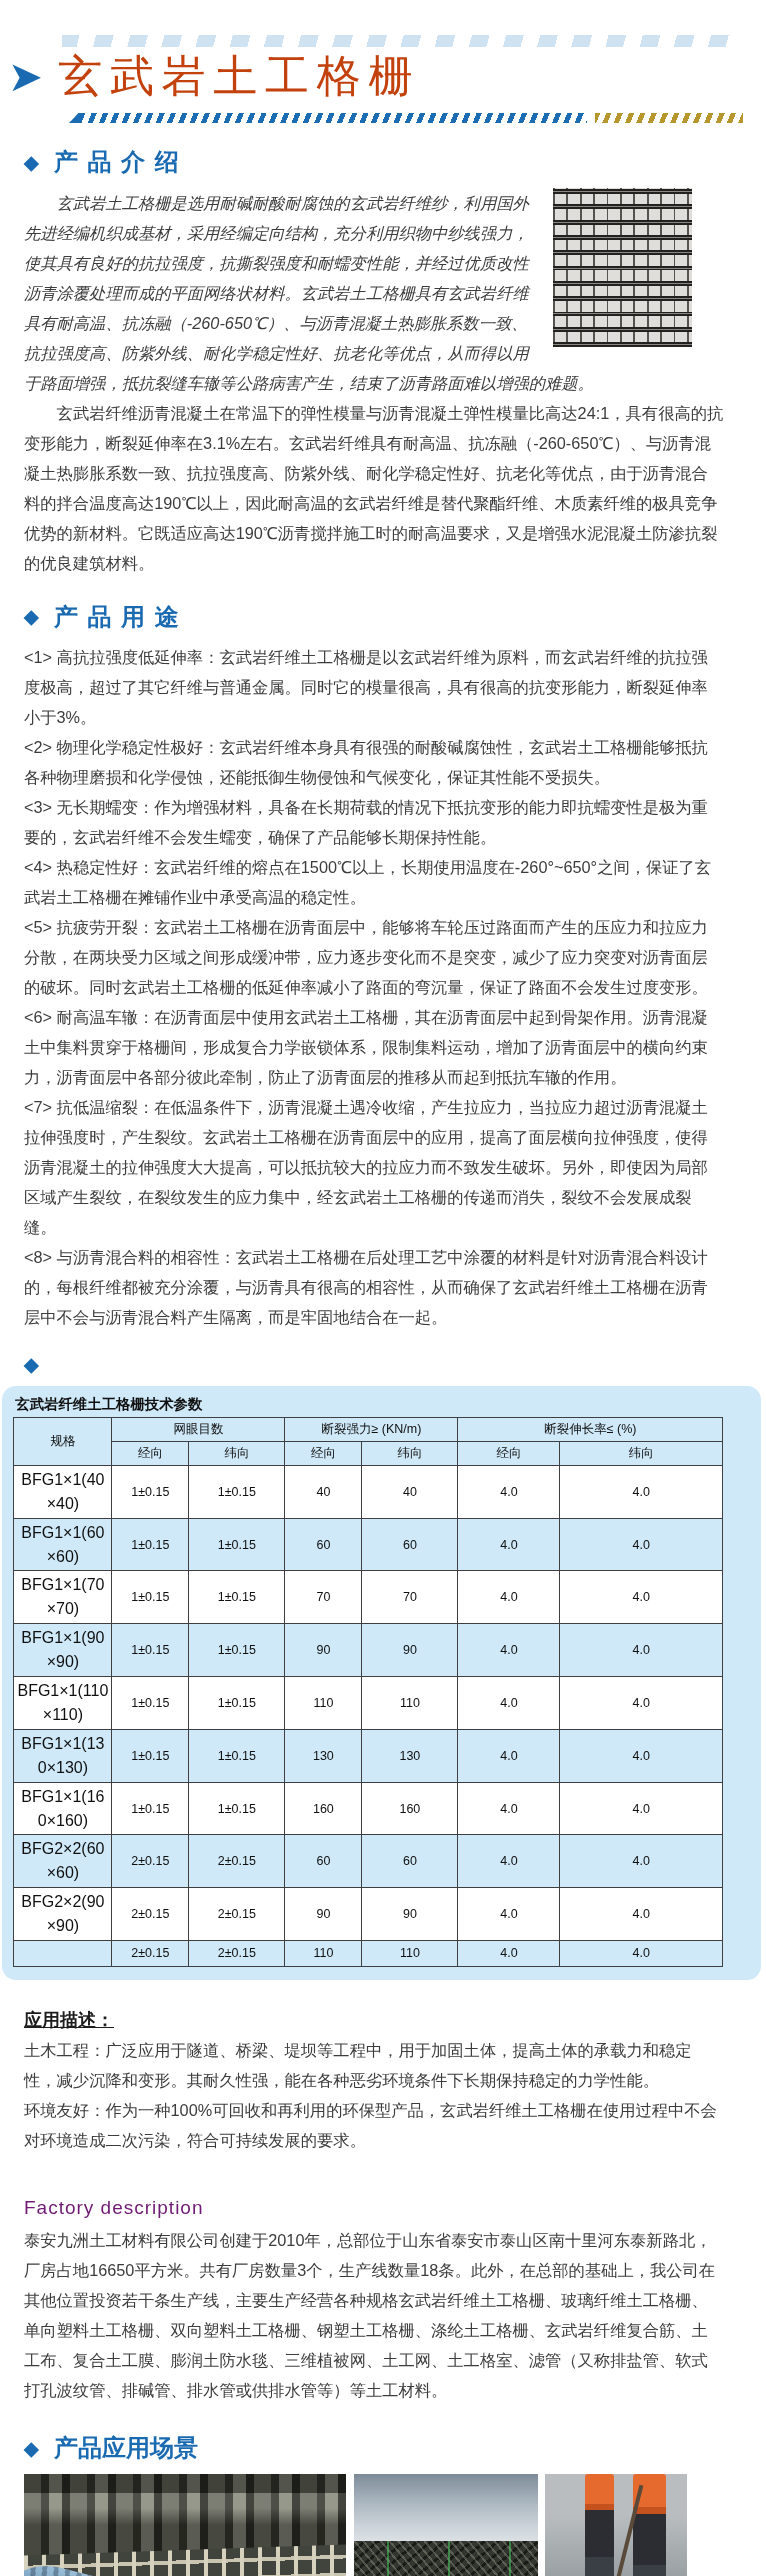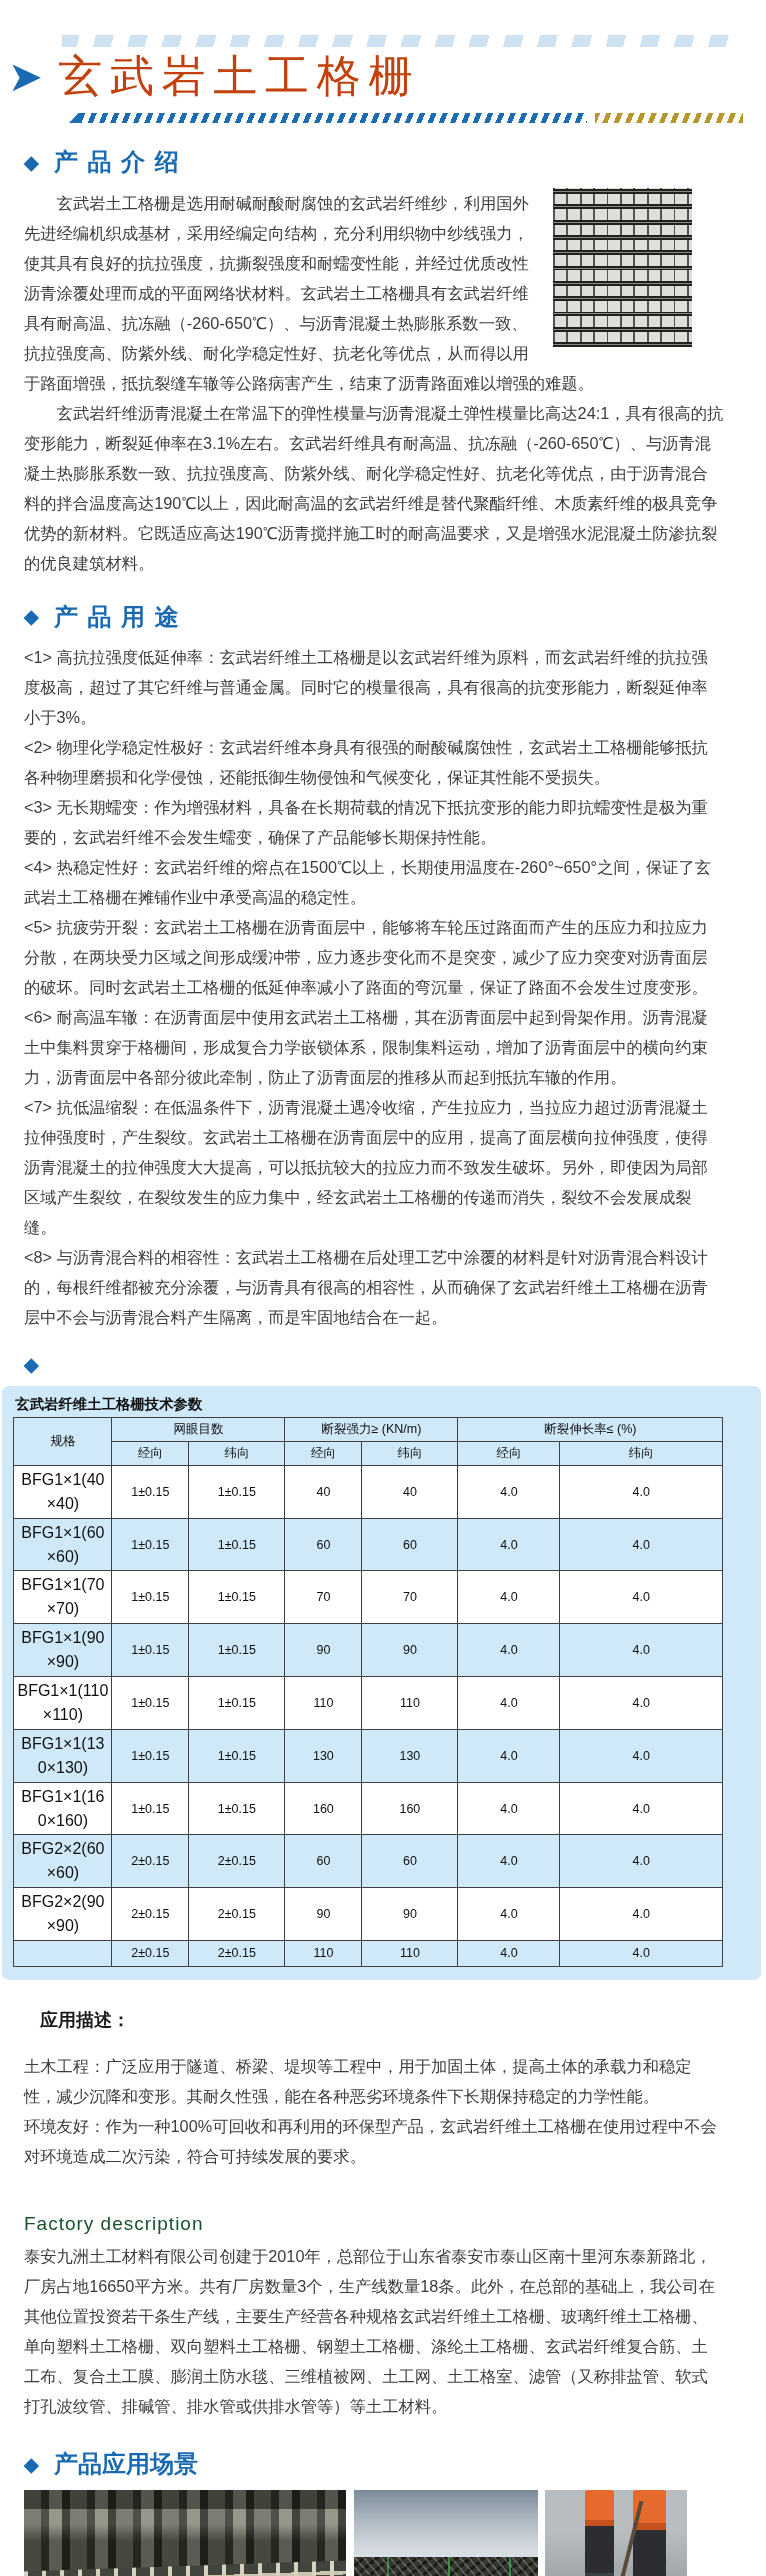--- a/index.html
+++ b/index.html
@@ -24,43 +24,43 @@
     background:repeating-linear-gradient(112deg,#b8962e 0 4.8px,#ffffff 4.8px 10.5px);}
 
   
   .section-h{display:flex;align-items:center;color:#1a6ab2;font-weight:bold;font-size:24px;margin:23px 0 9.6px 0;}
   .diamond{font-size:19px;margin-right:15.3px;line-height:1;}
   .spaced{letter-spacing:9.6px;}
 
   
   p.body, .body{font-size:16.3px;line-height:30px;color:#3c3c3c;margin:0;}
   p.indent{text-indent:2em;}
-  .gap-after{margin-bottom:13.4px;}
+  .gap-after{margin-bottom:13.4px;font-style:italic;}
 
   
   .mesh-img{float:right;width:139px;height:159px;margin:0 32px 9.6px 15.3px;
     background-color:#dfdedb;
     background-image:
       repeating-linear-gradient(0deg,#22211f 0px,#22211f 1.9px,#8a8883 1.9px,#8a8883 2.9px,#22211f 2.9px,#22211f 4.8px,rgba(0,0,0,0) 4.8px,rgba(0,0,0,0) 15.3px),
       repeating-linear-gradient(90deg,#55534e 0 1.9px,rgba(0,0,0,0) 1.9px 13.4px);}
   .intro::after{content:"";display:block;clear:both;}
 
   
-  .table-panel{background:#cfe9f8;border-radius:7px;margin:11.5px 5.8px 25px 1.9px;padding:9.6px 38px 13.4px 11.5px;}
+  .table-panel{background:#cfe9f8;border-radius:14px;margin:11.5px 5.8px 25px 1.9px;padding:9.6px 38px 13.4px 11.5px;}
   .tbl-title{font-family:"Liberation Serif",serif;font-weight:bold;font-size:14.4px;color:#101010;margin:0 0 2.9px 1.9px;}
   table.specs{border-collapse:collapse;width:100%;font-family:Liberation Sans, sans-serif;font-size:12.5px;color:#101010;text-align:center;table-layout:fixed;}
   table.specs th,table.specs td{border:1px solid #3f3f3f;padding:1.9px 2.9px;font-weight:normal;}
   table.specs thead th{background:transparent;height:19px;}
   table.specs tbody td{background:#ffffff;height:21px;}
   table.specs tr.alt td{background:transparent;}
   table.specs td.spec{font-size:16px;word-break:break-all;line-height:1.5;}
 
   
-  .block-h{font-size:18px;font-weight:bold;color:#1c1c1c;line-height:30px;margin:16px;}
-  .factory-en{font-size:19px;letter-spacing:1px;color:#14532d;line-height:35px;margin:0;}
+  .block-h{font-size:18px;font-weight:bold;color:#1c1c1c;line-height:30px;margin:0;text-decoration:underline;}
+  .factory-en{font-size:19px;letter-spacing:1px;color:#701a75;line-height:35px;margin:0;}
   .factory-gap{margin-top:35px;}
 
   
   .photo-row{display:flex;gap:7.7px;margin:0 0 13.4px 0;}
   .ph{position:relative;overflow:hidden;background:#777;flex:none;}
   .p1{width:322px;height:225px;background:#4a4c43;}
   .p1 .machinery{position:absolute;left:0;right:0;top:0;height:38%;
     background:
       linear-gradient(180deg,rgba(0,0,0,.40) 0 22%,rgba(255,255,255,.10) 22% 40%,rgba(0,0,0,.35) 60% 100%),
       repeating-linear-gradient(90deg,#6d6f63 0 17px,#3a3b33 17px 25px,#8a8c7e 25px 38px,#2e2f28 38px 46px);}

